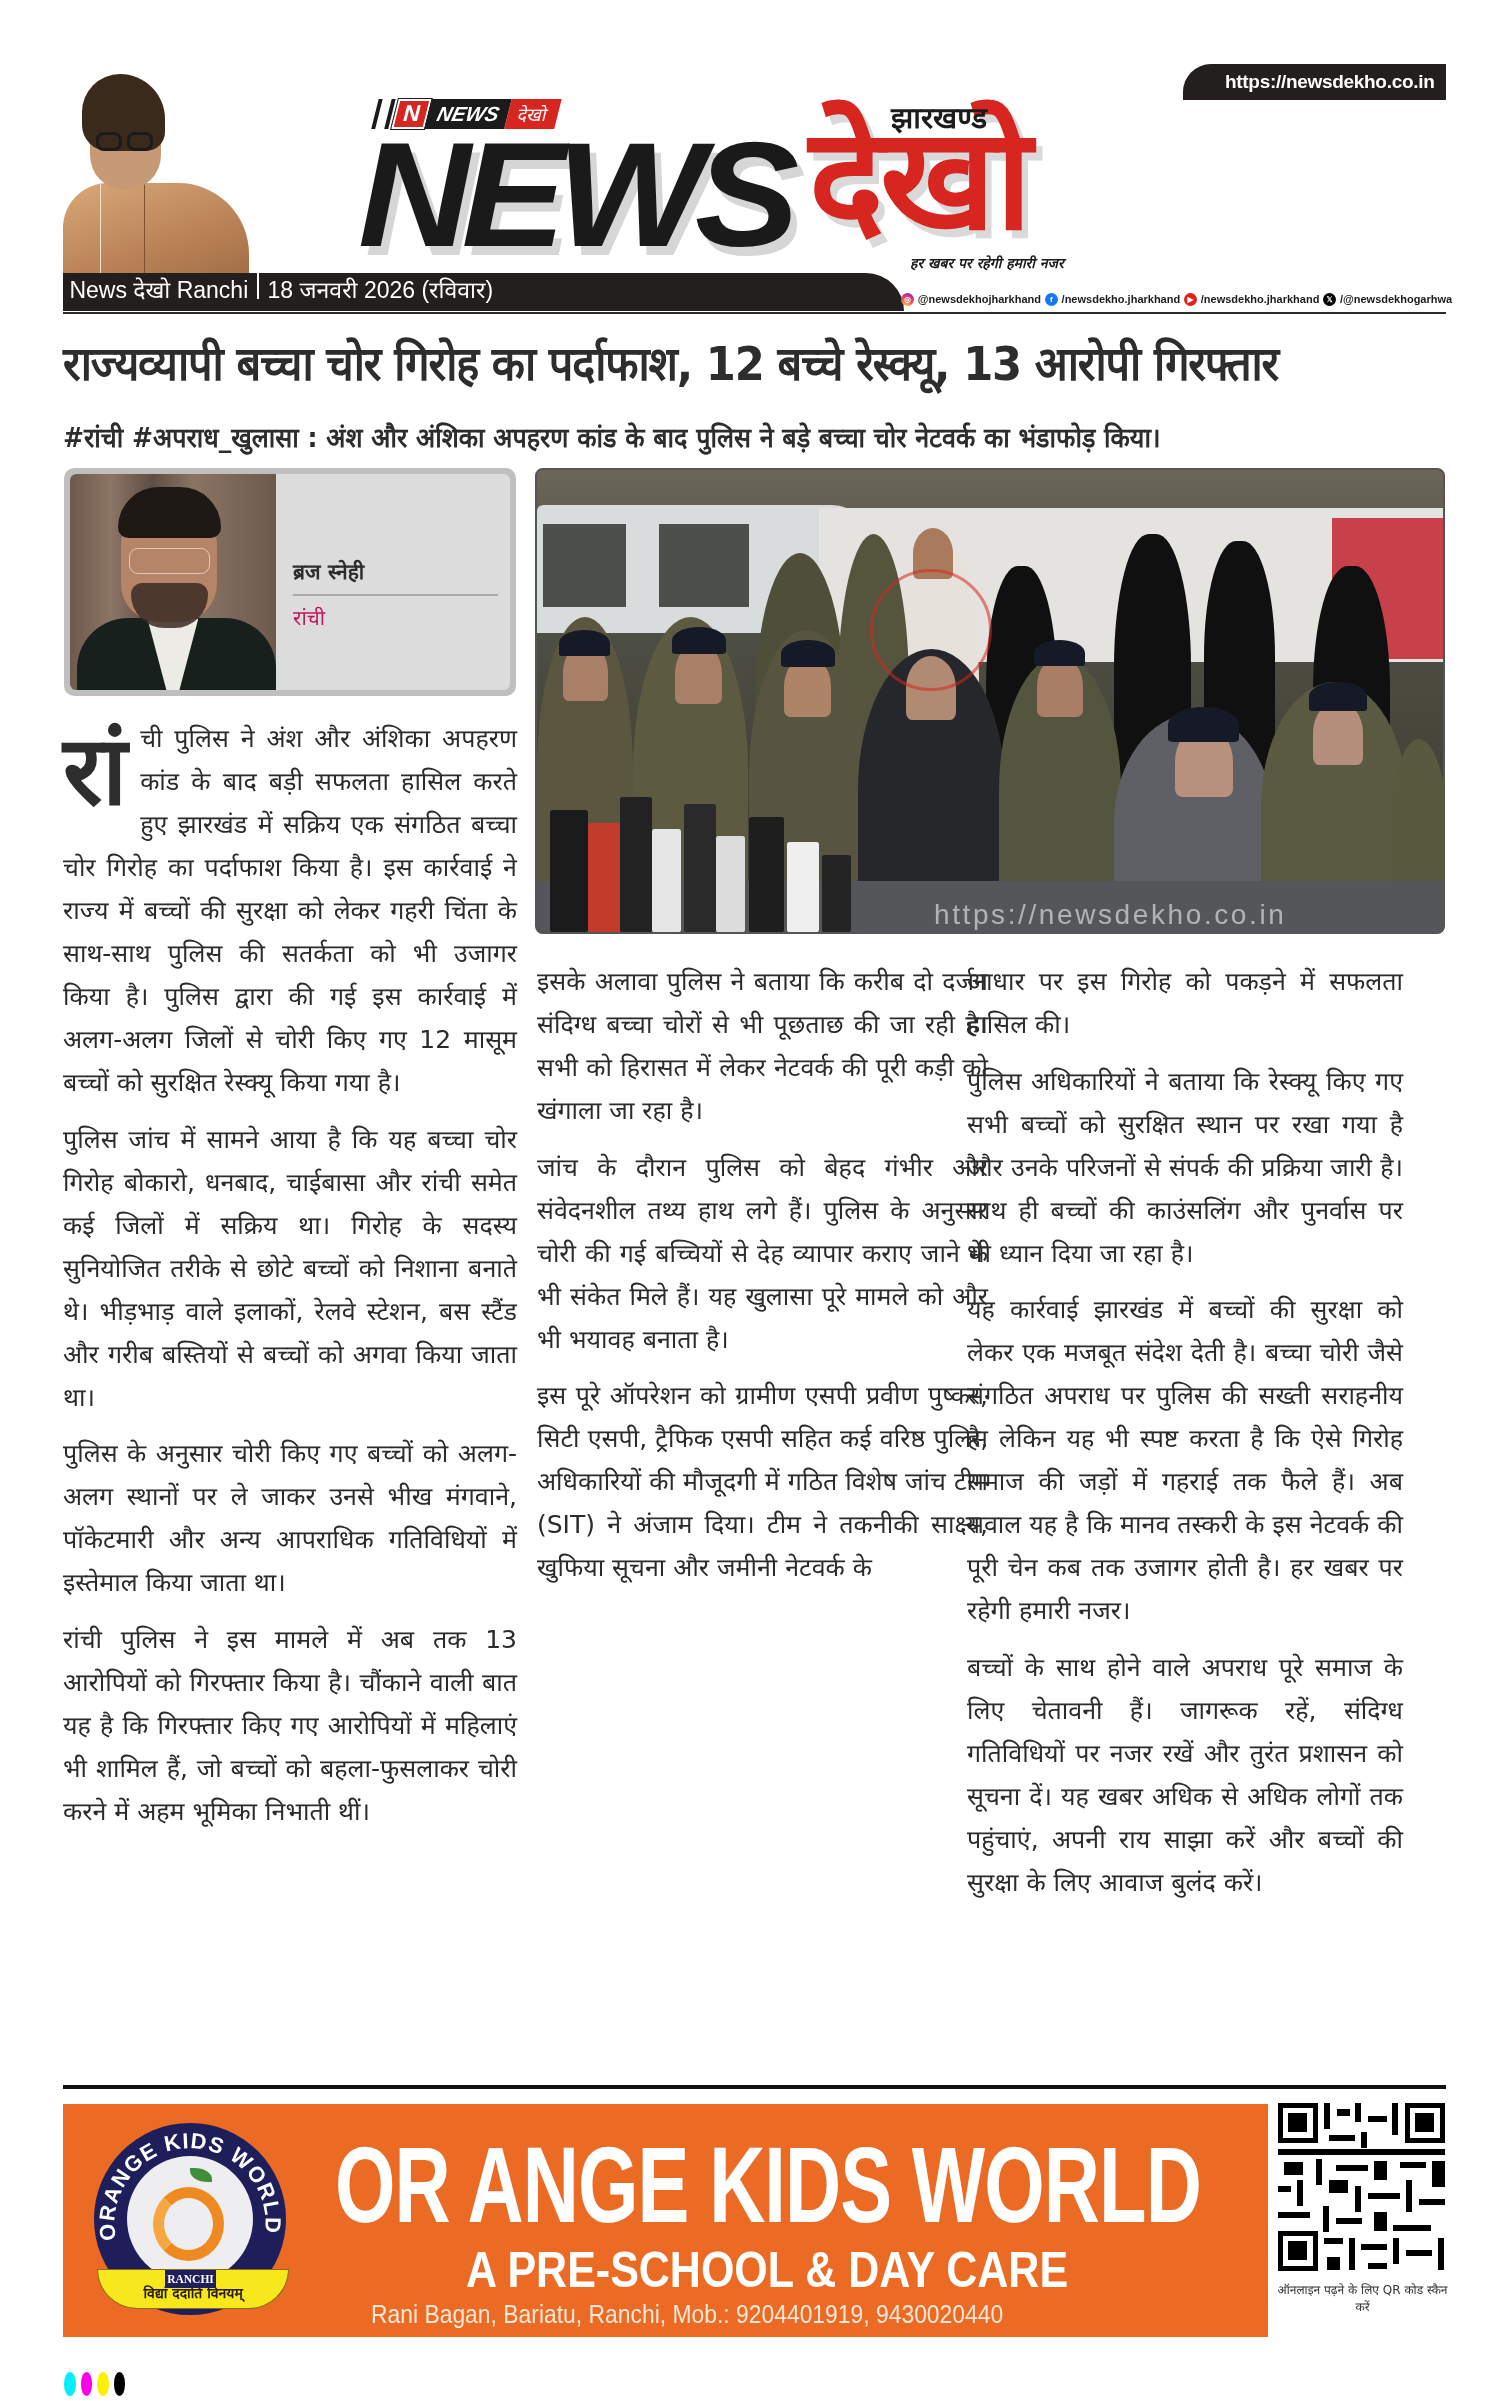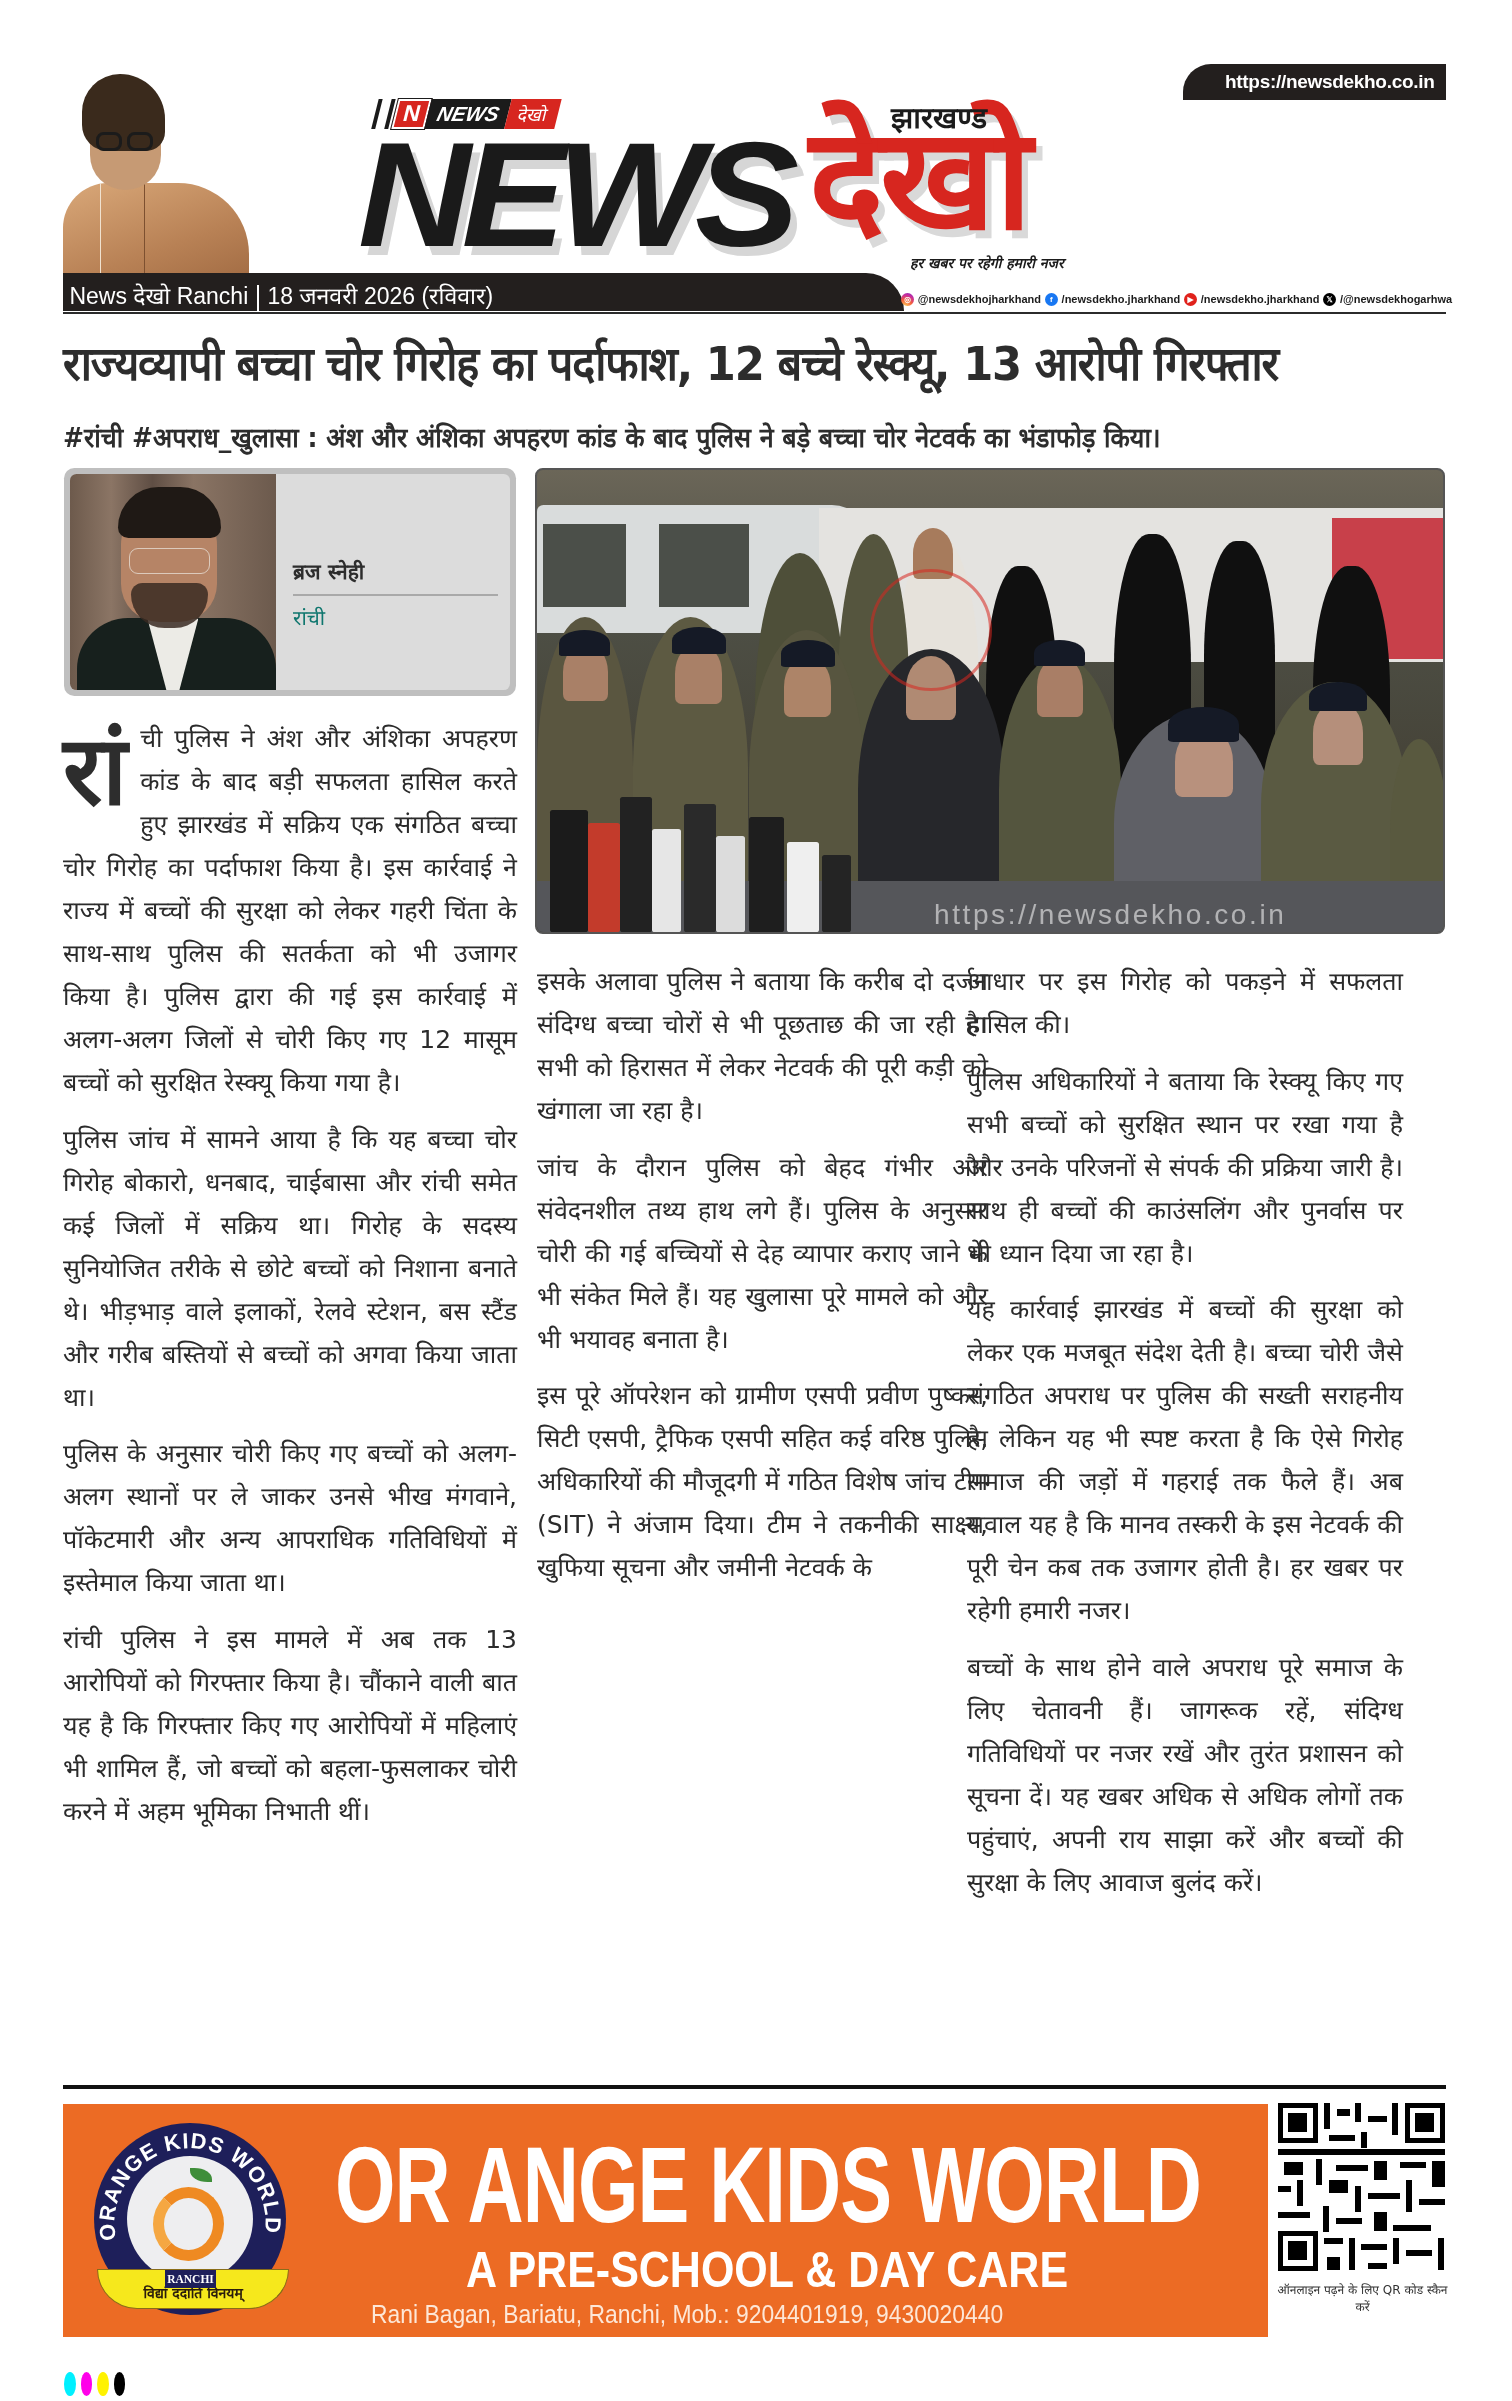--- a/index.html
+++ b/index.html
@@ -30,21 +30,21 @@
   .news-big { position: absolute; left: 358px; top: 121px; font-family: "Liberation Sans", sans-serif; font-weight: bold; font-style: italic;
     font-size: 149px; line-height: 147px; color: #1a1a1a; letter-spacing: -9px; transform: scaleX(1.05); transform-origin: left top;
     text-shadow: 6.4px 9px 0 #d6d6d6; }
 
   .jharkhand { position: absolute; left: 891px; top: 96px; font-size: 29.5px; font-weight: bold; color: #1b1b1b; }
   .dekho-big { position: absolute; left: 809px; top: 96px; font-size: 141px; line-height: 167px; font-weight: bold; color: #d7261f; letter-spacing: -3.8px;
     text-shadow: 6.4px 7.7px 0 #d9d9d9; }
   .tagline { position: absolute; left: 910px; top: 253px; font-size: 14px; font-weight: bold; font-style: italic; color: #1b1b1b; }
 
   .datebar { position: absolute; left: 63px; top: 273px; width: 841px; height: 38px; background: #231f1e;
-    border-radius: 0 38px 0 0; color: #fff; font-family: "Liberation Sans", sans-serif; font-size: 23px; display: flex; align-items: flex-end; padding-left: 6.4px; white-space: nowrap; }
+    border-radius: 0 38px 0 0; color: #fff; font-family: "Liberation Sans", sans-serif; font-size: 23px; display: flex; align-items: flex-start; padding-left: 6.4px; white-space: nowrap; }
   .datebar .sep { display: inline-block; width: 1.3px; height: 26px; background: #fff; margin: 0 9px; }
 
   .socials { position: absolute; left: 901px; top: 290px; width: 545px; height: 18px; display: flex; align-items: center; gap: 3.8px;
     font-family: "Liberation Sans", sans-serif; font-weight: bold; font-size: 11px; color: #1b1b1b; white-space: nowrap; }
   .socials .ico { width: 13px; height: 13px; border-radius: 50%; display: inline-flex; align-items: center; justify-content: center; color: #fff; font-size: 7.7px; font-weight: bold; flex: 0 0 auto; }
   .ico.ig { background: radial-gradient(circle at 30% 110%, #fdd860 0%, #f35f3c 45%, #c32aa3 75%, #7232bd 100%); }
   .ico.fb { background: #1877f2; }
   .ico.yt { background: #e0211b; }
   .ico.x { background: #000; }
   .mast-rule { position: absolute; left: 63px; top: 312px; width: 1383px; height: 1.9px; background: #2b2b2b; }
@@ -61,21 +61,21 @@
   .reporter .photo { width: 206px; height: 100%; position: relative; background: linear-gradient(90deg, #6d5a4c 0%, #8b7565 20%, #5f4e44 40%, #8a7464 60%, #6c5a4d 100%); }
   .reporter .photo .head { position: absolute; left: 51px; top: 26px; width: 96px; height: 122px; background: #b68466; border-radius: 45px 45px 38px 38px; }
   .reporter .photo .hair { position: absolute; left: 48px; top: 13px; width: 103px; height: 51px; background: #1f1915; border-radius: 51px 51px 13px 13px; }
   .reporter .photo .specs { position: absolute; left: 59px; top: 74px; width: 81px; height: 26px; border: 1.9px solid rgba(230,220,210,0.8); border-radius: 9px; }
   .reporter .photo .beard { position: absolute; left: 61px; top: 109px; width: 77px; height: 45px; background: #3a2a22; border-radius: 13px 13px 38px 38px; opacity: 0.85; }
   .reporter .photo .coat { position: absolute; left: 6.4px; top: 144px; width: 199px; height: 77px; background: #17201d; border-radius: 51px 51px 0 0; }
   .reporter .photo .shirt { position: absolute; left: 77px; top: 144px; width: 51px; height: 77px; background: #ecebe6; clip-path: polygon(0 0, 100% 0, 60% 100%, 40% 100%); }
   .reporter .info { padding: 83px 0 0 16.7px; flex: 1; }
   .reporter .name { font-size: 21px; font-weight: bold; color: #2d2d2d; }
   .reporter .rule { width: 205px; height: 1.9px; background: #a9a9a9; margin: 9px 0 6.4px; }
-  .reporter .place { font-size: 20.5px; color: #0f766e; }
+  .reporter .place { font-size: 20.5px; color: #be185d; }
 
   
   .photo-main { position: absolute; left: 535px; top: 468px; width: 910px; height: 466px; border-radius: 7.7px; border: 2.6px solid #555; overflow: hidden;
     background: linear-gradient(180deg, #6b6658 0%, #4e5046 30%, #47453a 60%, #3a3a36 100%); }
   .photo-main .van { position: absolute; left: 0; top: 35px; width: 333px; height: 128px; background: #d9dcdc; border-radius: 6.4px 38px 0 0; }
   .photo-main .van-win { position: absolute; top: 54px; height: 83px; background: #4b4f49; }
   .photo-main .banner { position: absolute; left: 282px; top: 38px; width: 628px; height: 154px; background: #e4e3e0; }
   .photo-main .banner-red { position: absolute; left: 795px; top: 48px; width: 115px; height: 141px; background: #c8404a; }
   .ppl { position: absolute; border-radius: 50% 50% 12% 12%; }
   .cap { position: absolute; background: #151a26; border-radius: 50% 50% 8% 8%; }

